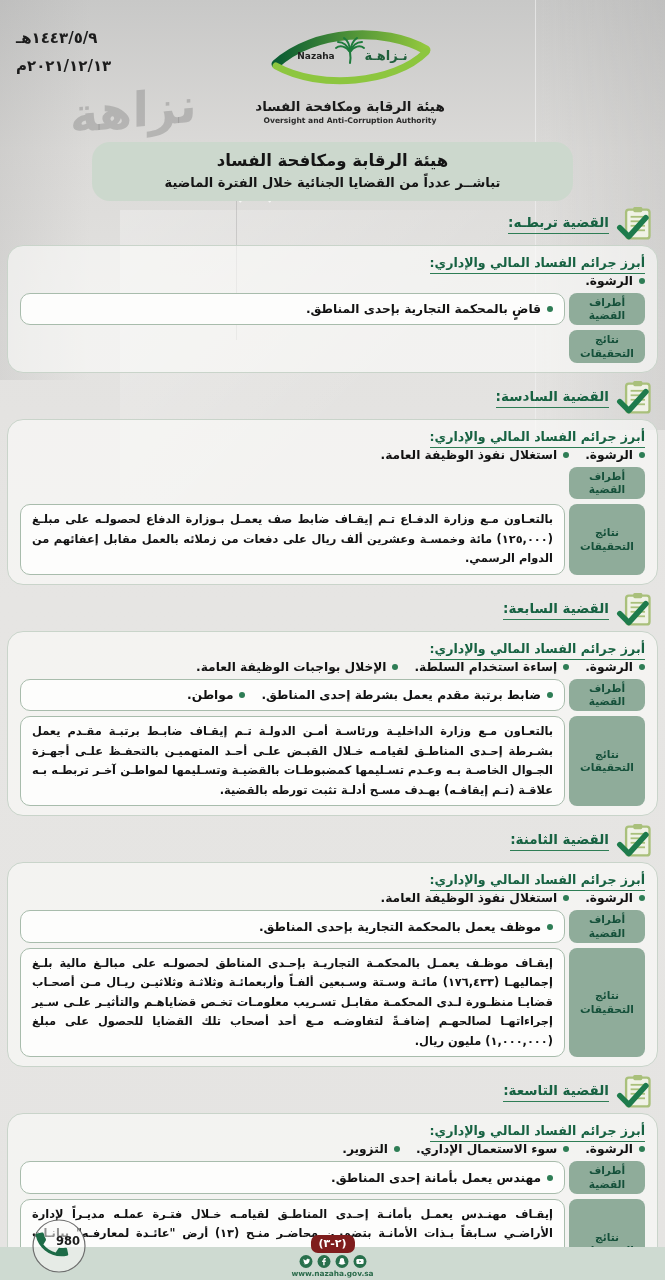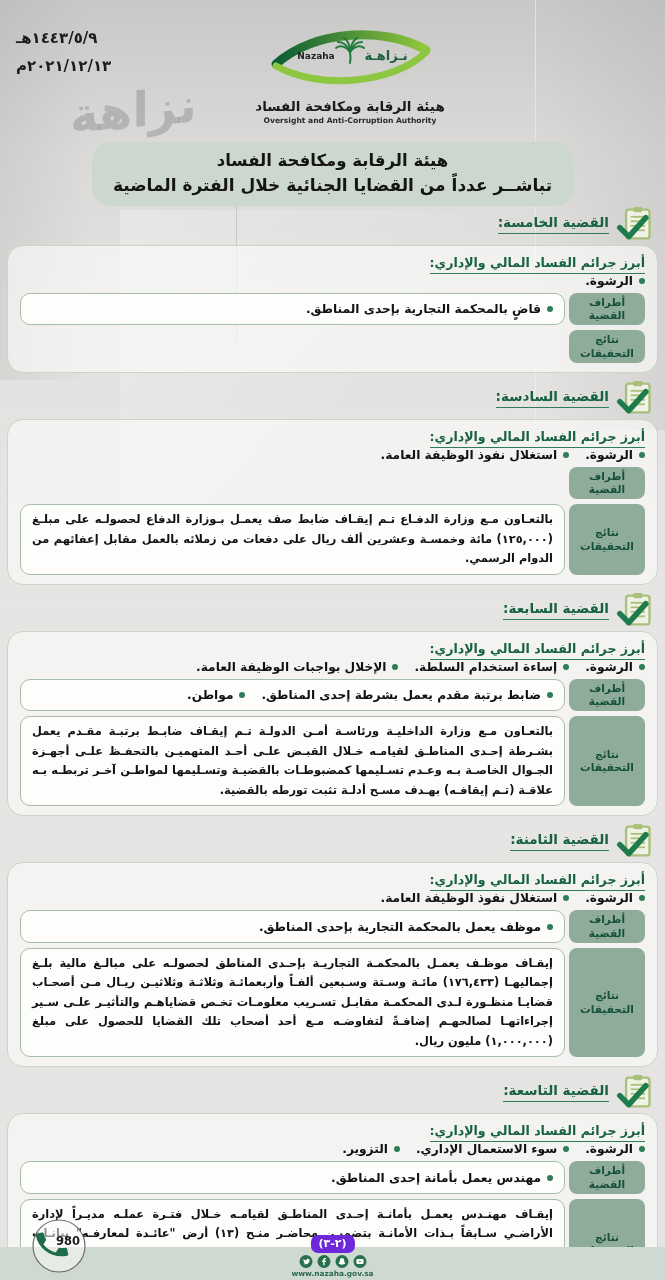--- a/index.html
+++ b/index.html
@@ -38,21 +38,21 @@
   .dates { position:absolute; left:16px; top:24px; text-align:left; font-weight:bold; font-size:15px; color:#1c1c1c; line-height:28px; }
   .logo-block { position:absolute; left:244px; top:8px; width:212px; text-align:center; }
   .org-ar { font-size:13.5px; font-weight:bold; color:#1a1a1a; margin-top:-2px; }
   .org-en { font-size:7.6px; font-weight:bold; color:#2b2b2b; margin-top:2px; }
 
   .title-box {
     position:absolute; left:92px; right:92px; top:142px;
     background:#ccd8cd; border-radius:18px; padding:9px 14px 11px; text-align:center;
   }
   .title-box .l1 { font-size:16.5px; font-weight:bold; color:#151515; }
-  .title-box .l2 { font-size:17px; font-weight:bold; color:#151515; margin-top:5px; }
+  .title-box .l2 { font-size:13px; font-weight:bold; color:#151515; margin-top:5px; }
 
   
   .cases { position:absolute; top:206px; right:7px; left:7px; }
   .case { margin-bottom:7px; }
   .case-head { display:flex; align-items:center; gap:7px; height:36px; margin:0 2px 3px 0; }
   .case-icon svg { display:block; }
   .case-title {
     font-size:13.5px; font-weight:bold; color:#176242;
     border-bottom:1.6px solid #2e7d55; padding-bottom:3px;
   }
@@ -81,21 +81,21 @@
   .content.parties { gap:16px; flex-wrap:wrap; min-height:30px; }
   .content.results p {
     font-size:11.4px; font-weight:bold; line-height:19.5px; color:#111;
     text-align:justify; text-align-last:right; width:100%;
   }
 
   
   .footer-strip { position:absolute; left:0; right:0; bottom:0; height:33px; background:#cedad1; }
   .page-badge {
     position:absolute; left:50%; bottom:27px; transform:translateX(-50%);
-    background:#6d28d9; color:#fff; font-size:11px; font-weight:bold;
+    background:#7f1d1d; color:#fff; font-size:11px; font-weight:bold;
     padding:2px 8px 3px; border-radius:7px;
     direction:ltr; unicode-bidi:bidi-override;
   }
   .social-row { position:absolute; left:50%; bottom:12px; transform:translateX(-50%); display:flex; gap:5px; direction:ltr; }
   .social { width:13px; height:13px; border-radius:50%; background:#28704c; display:flex; align-items:center; justify-content:center; }
   .social svg { display:block; }
   .site-url { position:absolute; left:50%; bottom:2px; transform:translateX(-50%); font-size:7.4px; font-weight:bold; color:#2a6a4a; direction:ltr; }
   .phone-wrap { position:absolute; left:26px; bottom:2px; }
 </style>
 </head>
@@ -161,21 +161,21 @@
           <rect x="19" y="1" width="10" height="6" rx="1.6" fill="#a9c07b"></rect>
           <g stroke="#a9c07b" stroke-width="2">
               <line x1="16" y1="12" x2="32" y2="12"></line>
               <line x1="16" y1="17" x2="32" y2="17"></line>
               <line x1="16" y1="22" x2="32" y2="22"></line>
               <line x1="22" y1="27" x2="32" y2="27"></line>
             </g>
           <path d="M4 24 L14 34 L33 13" stroke="#1e7b4c" stroke-width="6.2" fill="none" stroke-linecap="round" stroke-linejoin="round"></path>
         </svg>
       </span>
-      <span class="case-title">القضية الخامسة:</span>
+      <span class="case-title">القضية تربطـه:</span>
     </div>
     <div class="case-box">
       <div class="crimes-header">أبرز جرائم الفساد المالي والإداري:</div>
       <div class="crimes">
         <span class="item">
             <span class="dot"></span>
             <span>الرشوة.</span>
           </span>
       </div>
       <div class="row">

